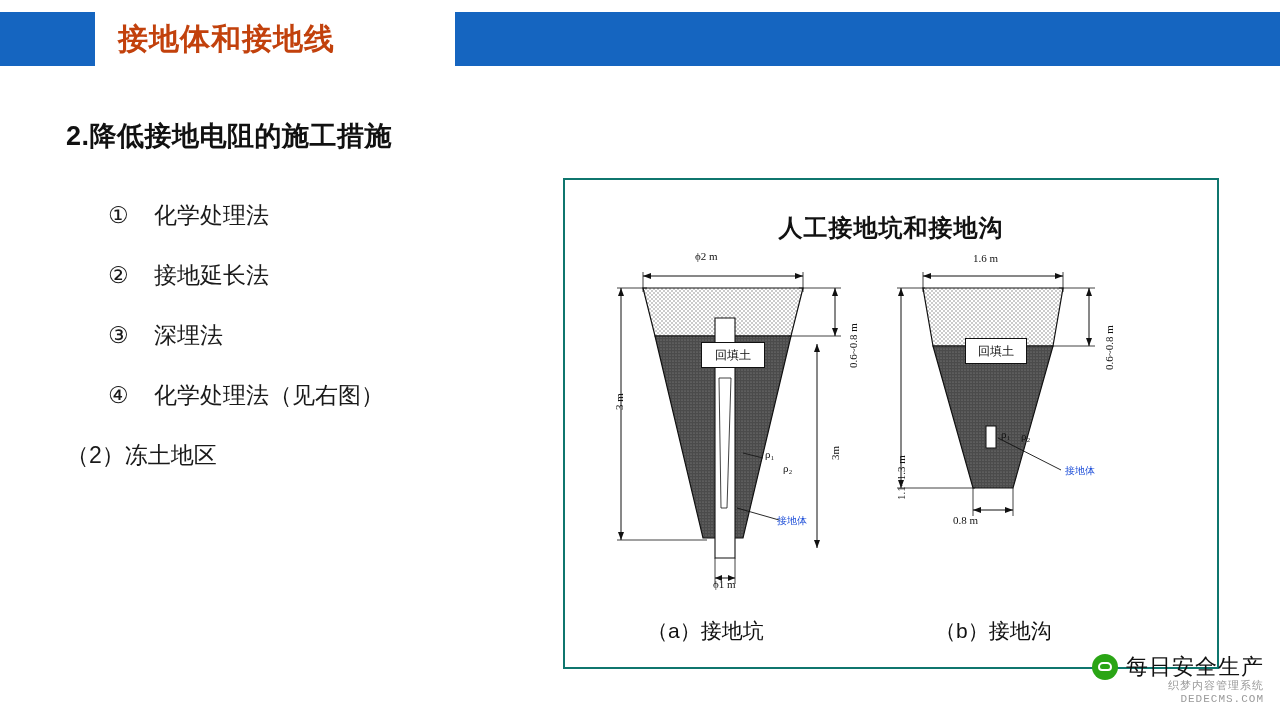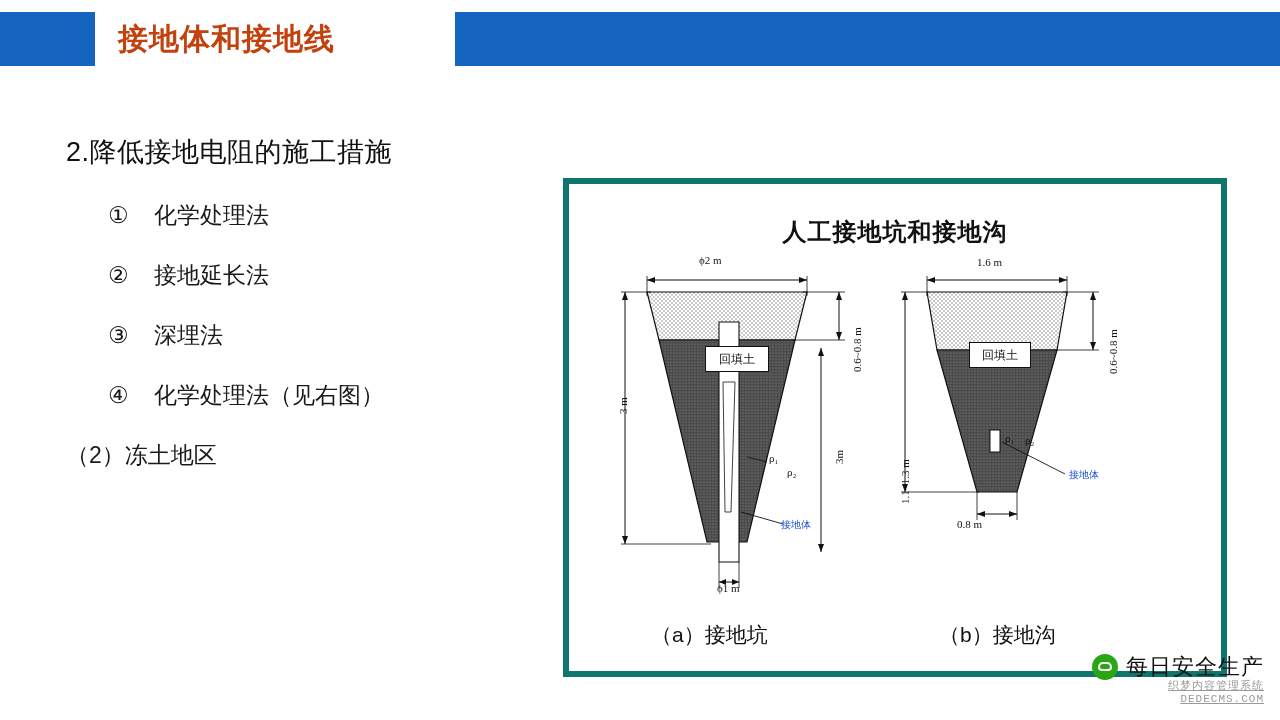--- a/index.html
+++ b/index.html
@@ -55,24 +55,23 @@
     color: #c2410c;
     letter-spacing: 1px;
     line-height: 42px;
   }
   
   .section-title {
     position: absolute;
     left: 66px;
     top: 118px;
     font-size: 27px;
-    font-weight: normal;
+    font-weight: bold;
     color: #111111;
     letter-spacing: 0.5px;
-    margin-top: 16px;
   }
   .bullet-list {
     position: absolute;
     left: 66px;
     top: 185px;
     width: 470px;
   }
   .b-line {
     font-size: 23px;
     color: #1a1a1a;
@@ -86,21 +85,21 @@
     display: inline-block;
     width: 46px;
   }
   
   .figure-box {
     position: absolute;
     left: 563px;
     top: 178px;
     width: 652px;
     height: 487px;
-    border: 6px solid #0f766e;
+    border: 2px solid #0f766e;
     background: #ffffff;
   }
   .fig-title {
     position: absolute;
     top: 32px;
     width: 100%;
     text-align: center;
     font-size: 24px;
     font-weight: bold;
     color: #111111;
@@ -181,21 +180,20 @@
   .wm-sub {
     position: absolute;
     right: 16px;
     bottom: 14px;
     font-size: 11px;
     color: #9a9a9a;
     letter-spacing: 1px;
     text-align: right;
     line-height: 13px;
     font-family: "Liberation Mono", "DejaVu Sans Mono", monospace;
-    text-decoration: underline;
   }
 </style>
 </head>
 <body>
 
 <div class="header">
   <div class="header-bar"></div>
   <div class="header-white"></div>
   <div class="header-tick"></div>
   <div class="header-title">接地体和接地线</div>

